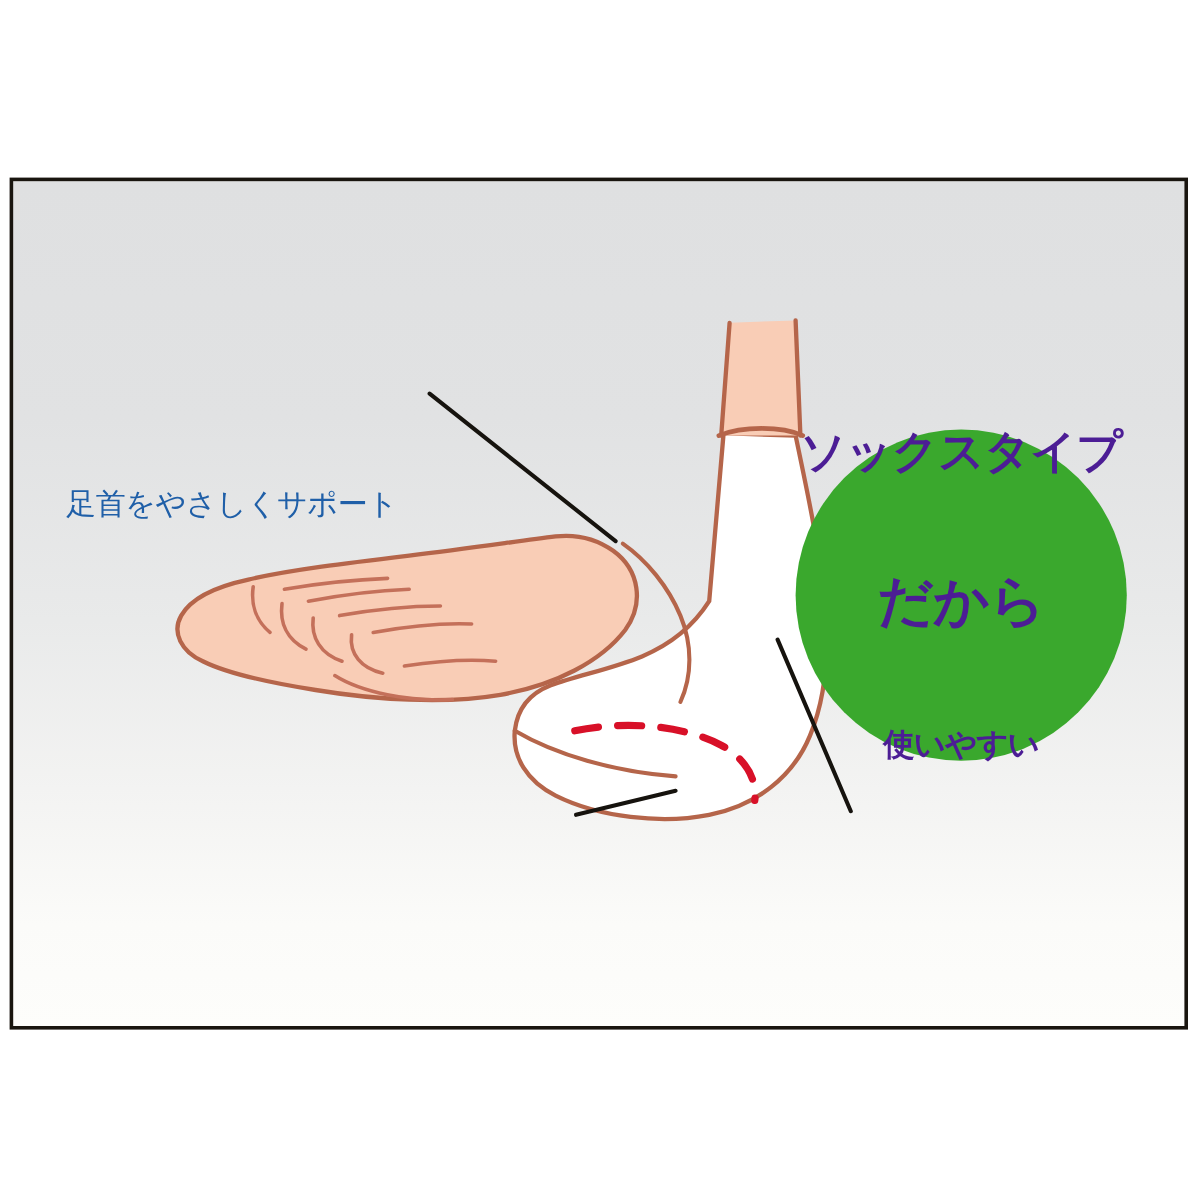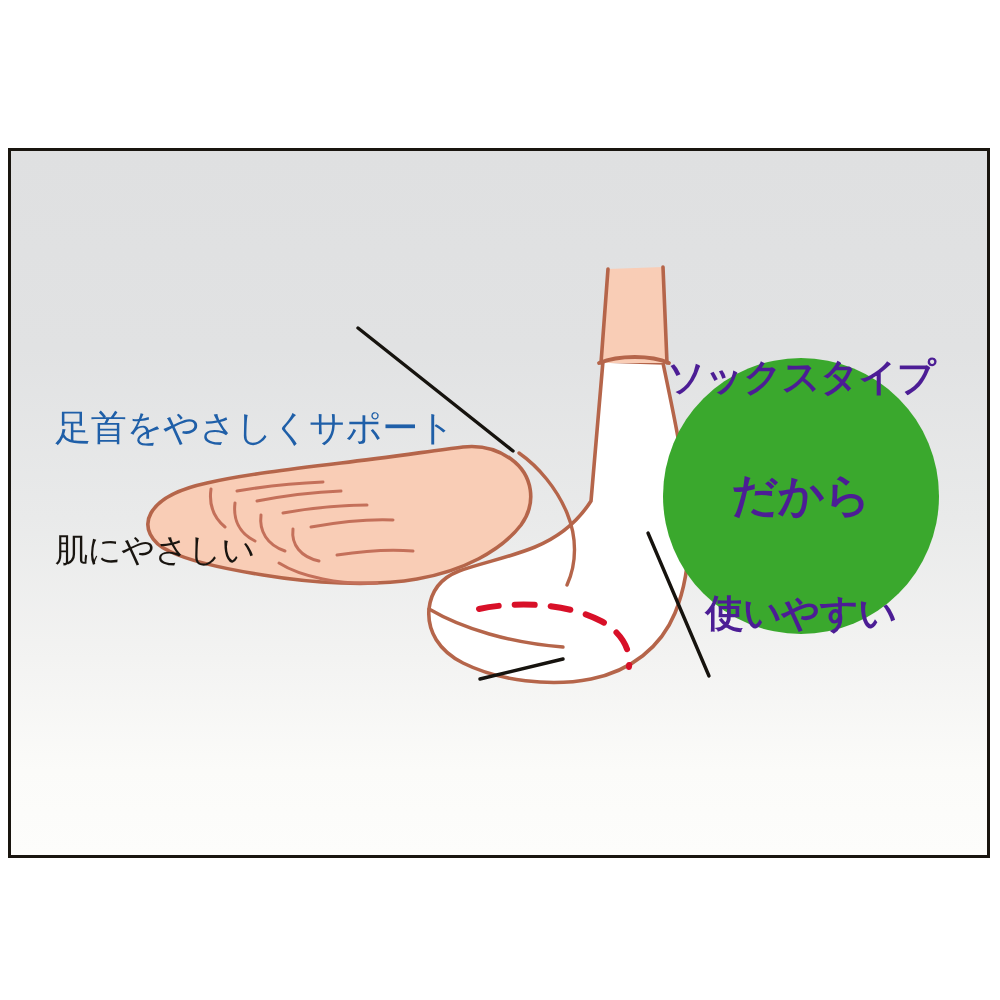--- a/index.html
+++ b/index.html
@@ -64,21 +64,21 @@
     color: #191510;
     font-weight: 400;
   }
 
   #callout-ankle {
     left: 44px;
     top: 178px;
     font-size: 33px;
     letter-spacing: -0.3px;
   }
-  #callout-ankle .hd { font-size: 36px; margin-bottom: 4px; }
+  #callout-ankle .hd { font-size: 25px; margin-bottom: 4px; font-family: Liberation Mono, monospace; }
   #callout-ankle .bd { font-size: 33px; margin-bottom: 3px; }
 
   #callout-sorbo {
     left: 50px;
     top: 680px;
     font-size: 31px;
     letter-spacing: -0.4px;
   }
 
   #callout-fit {
@@ -107,21 +107,21 @@
     letter-spacing: -0.5px;
   }
   #badge .bline {
     display: block;
     font-size: 37px;
     font-weight: 700;
     white-space: pre;
   }
   #badge .bline.l1 { font-size: 38px; }
   #badge .bline.l2 { font-size: 46px; }
-  #badge .bline.l3 { font-size: 38px; }
+  #badge .bline.l3 { font-size: 26px; }
 </style>
 </head>
 <body>
 
 <div id="root">
 
   <div id="panel">
 
     <svg id="art" viewBox="0 0 976 704">
 
@@ -202,21 +202,20 @@
     </svg>
 
     <div id="badge">
       <span class="bline l1">ソックスタイプ</span>
       <span class="bline l2">だから</span>
       <span class="bline l3">使いやすい</span>
     </div>
 
     <div class="callout" id="callout-ankle">
       <span class="hd">足首をやさしくサポート</span>
-      <span class="bd">肌にやさしい</span>
     </div>
 
     <div class="callout" id="callout-sorbo">
       
       
       
     </div>
 
     <div class="callout" id="callout-fit">
       

